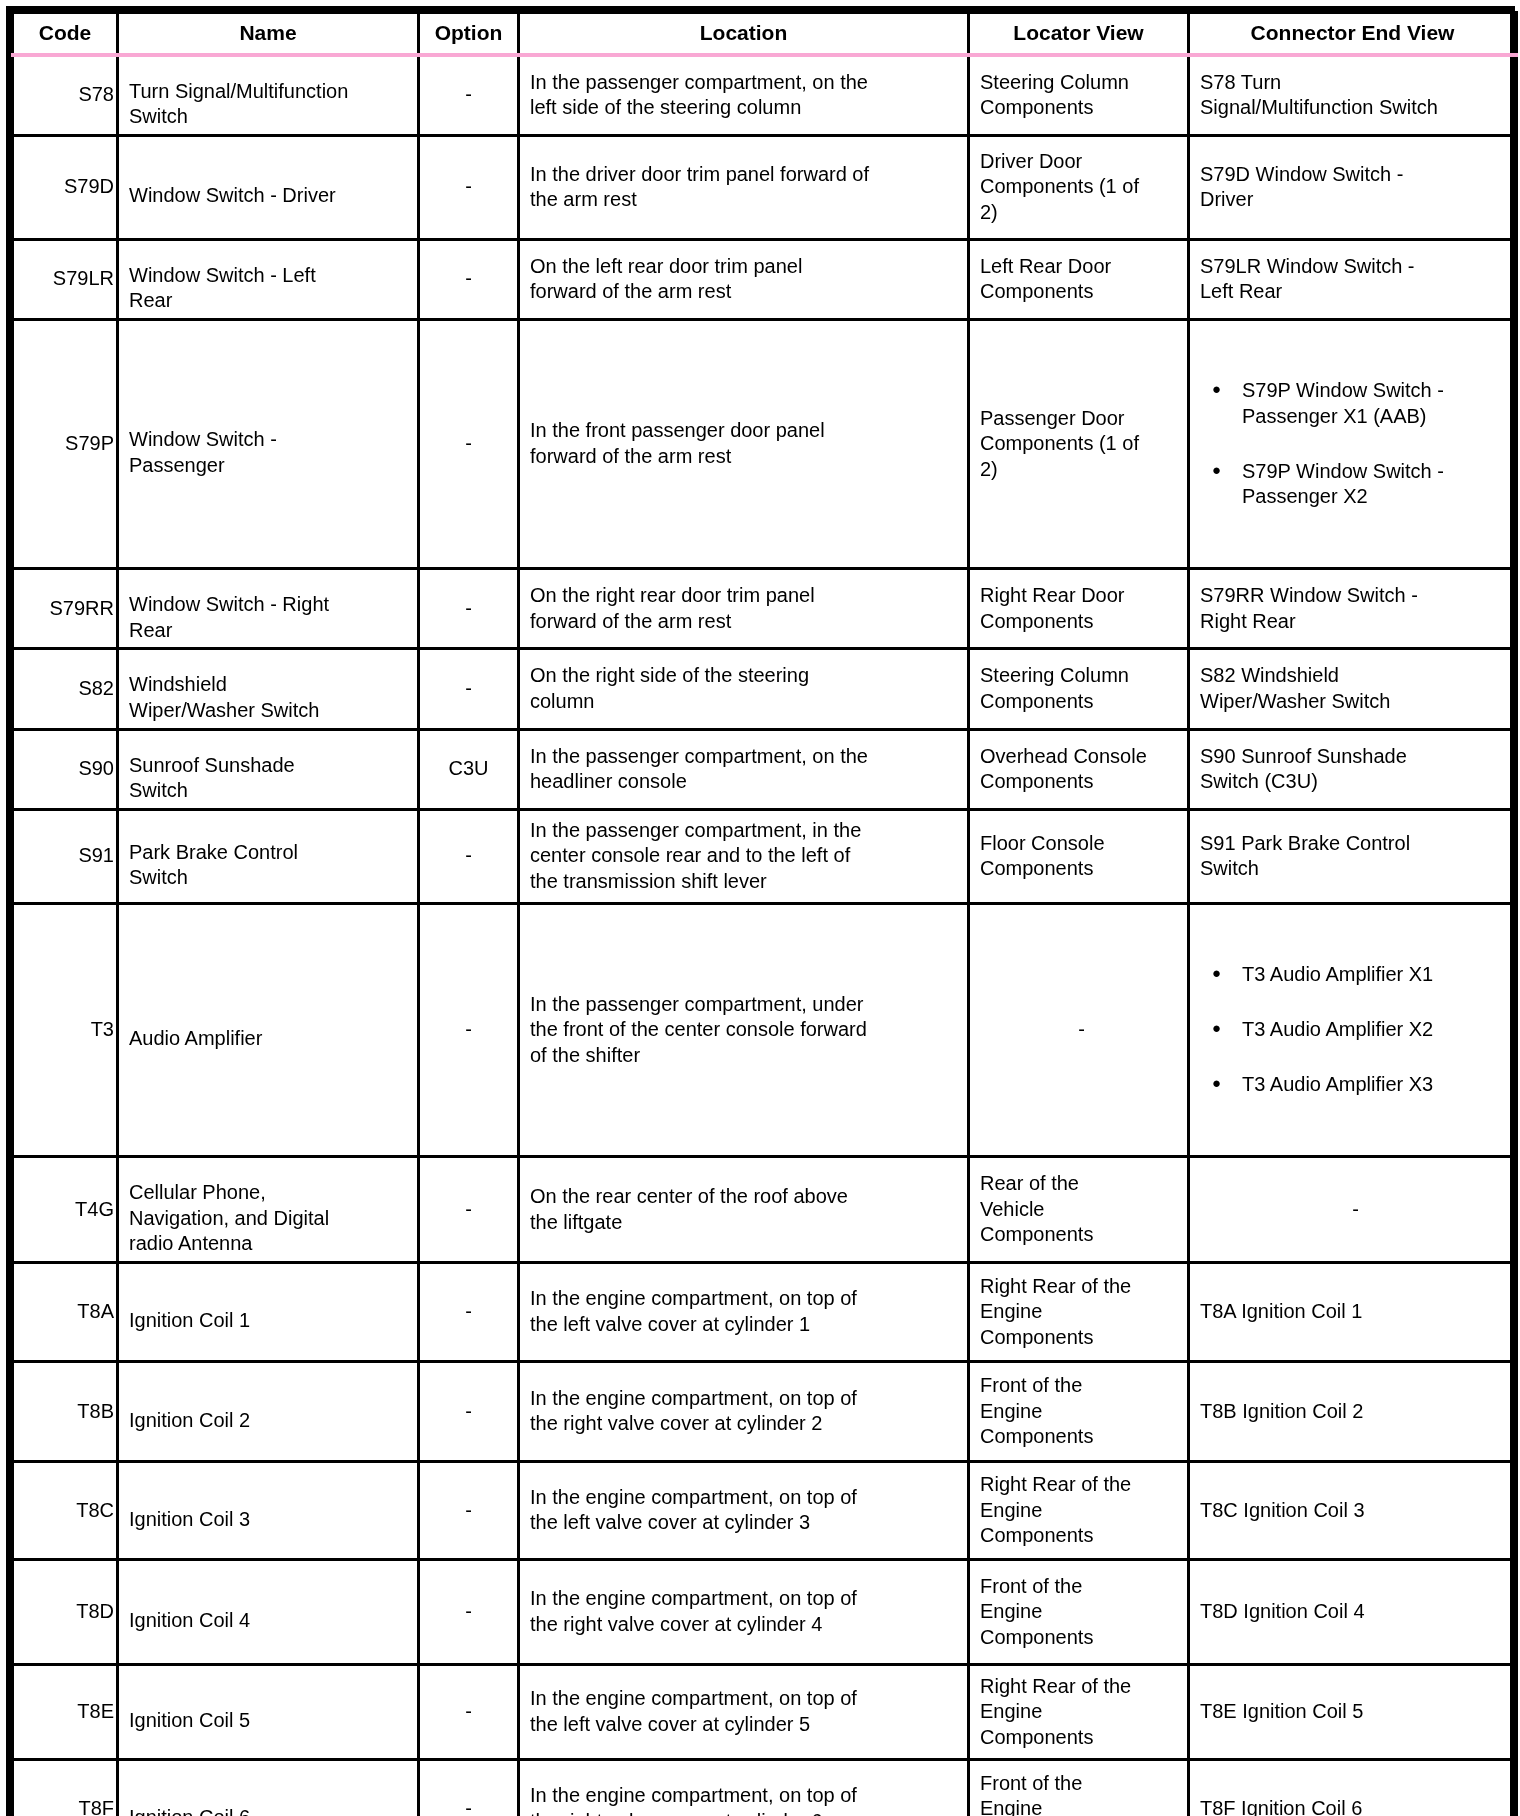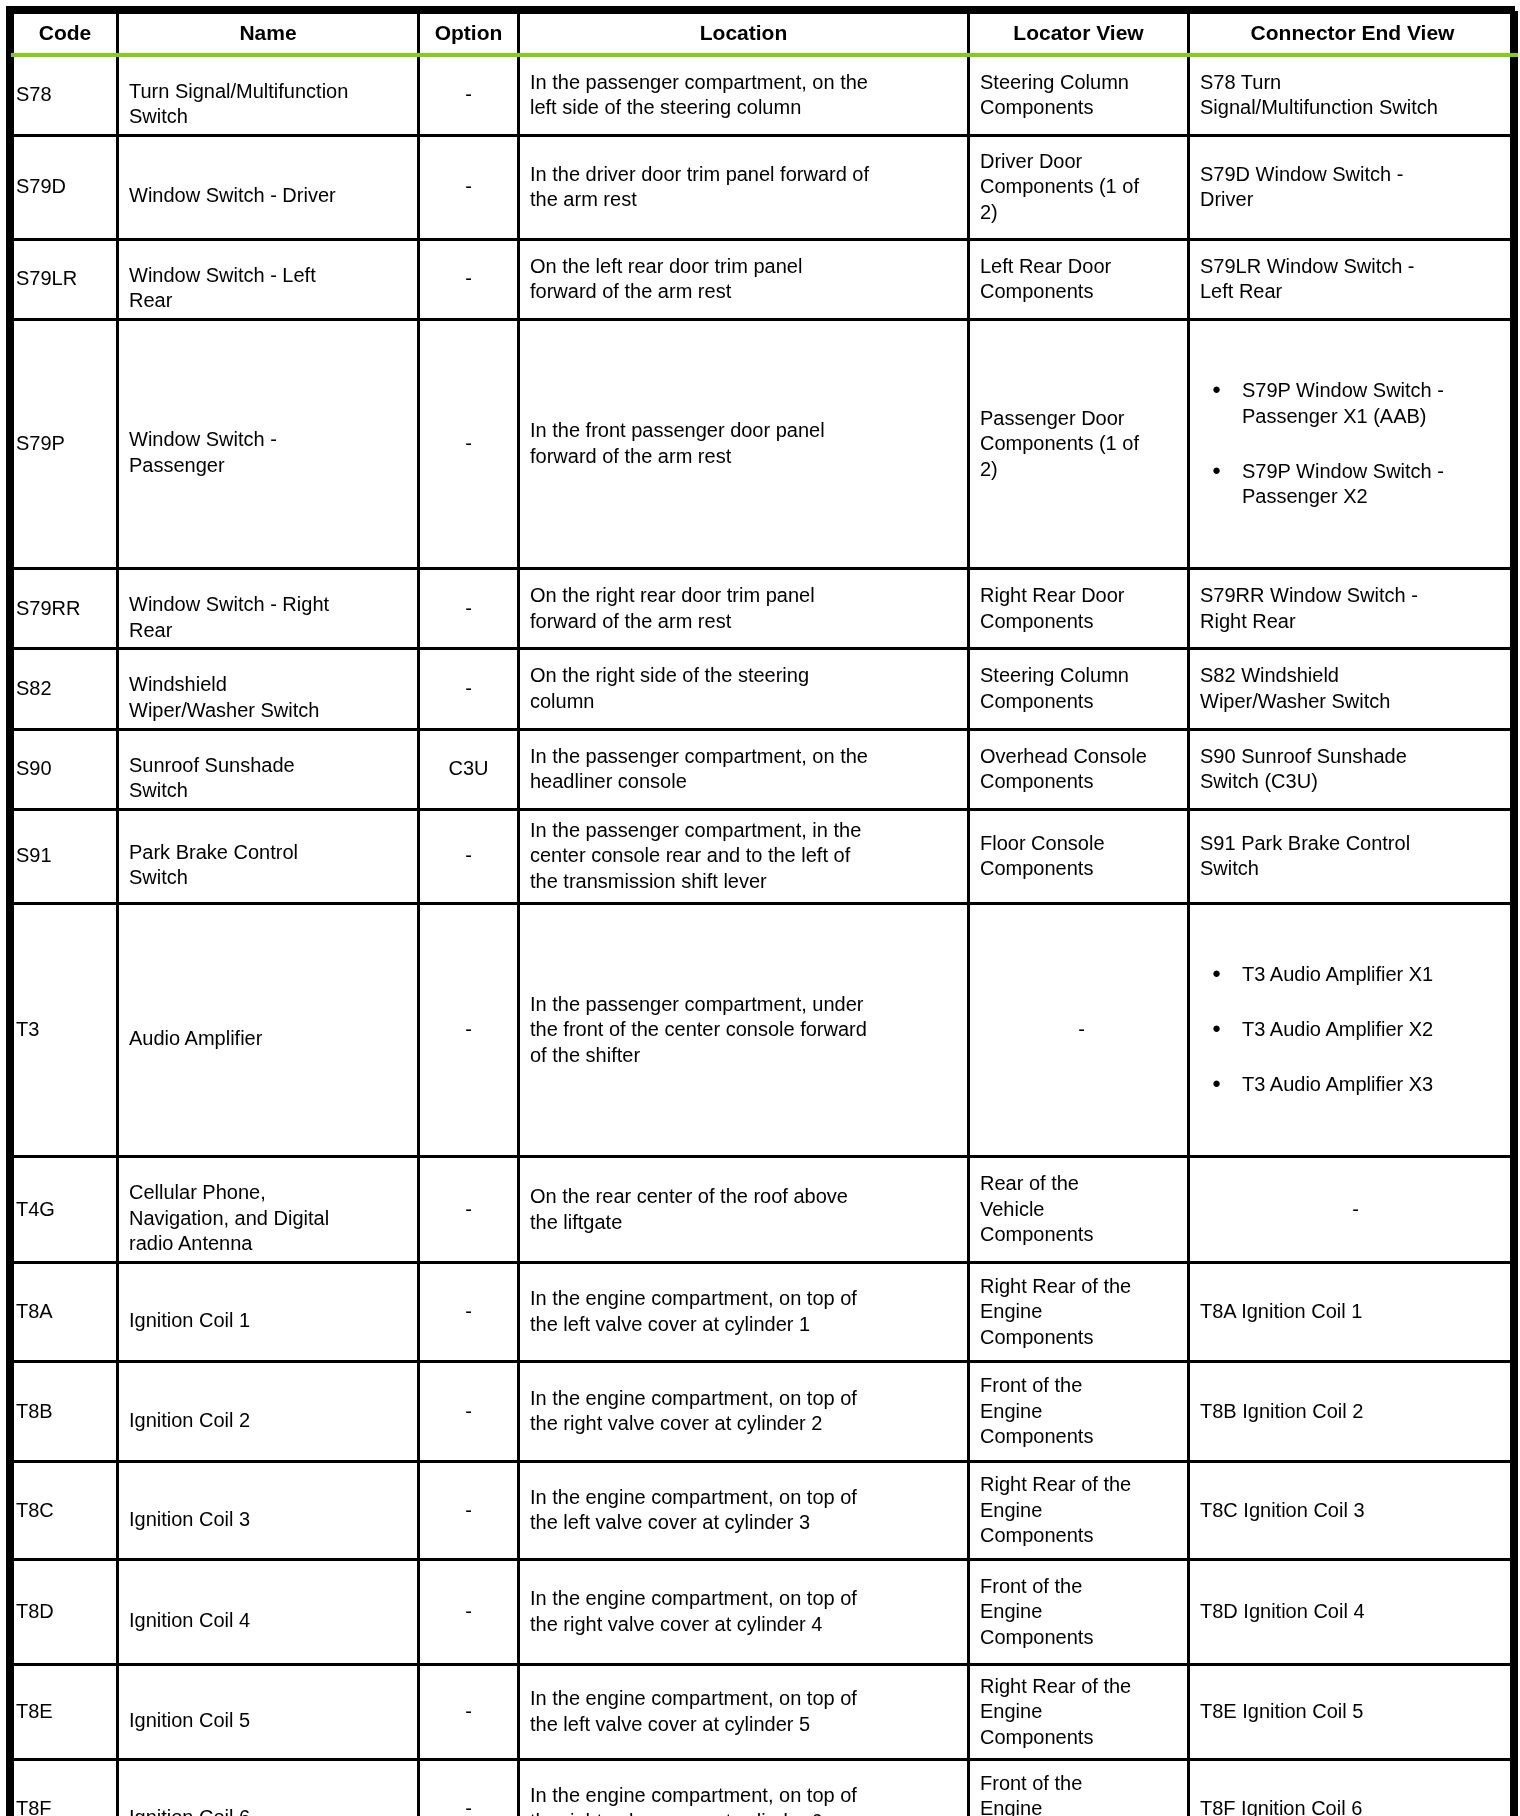--- a/index.html
+++ b/index.html
@@ -25,25 +25,25 @@
   th,td{
     border:3px solid #000;
     vertical-align:middle;
     overflow:hidden;
     box-sizing:border-box;
   }
   th{
     font-size:21px;
     font-weight:bold;
     text-align:center;
-    border-bottom:4px solid #84cc16;
+    border-bottom:4px solid #f9a8d4;
     padding:4px 2px;
   }
   td{white-space:pre-line;}
-  td.code{text-align:left;padding:2px;}
+  td.code{text-align:right;padding:2px;}
   td.name{text-align:left;padding:22px 6px 4px 10px;}
   td.opt{text-align:center;padding:2px;}
   td.loc{text-align:left;padding:4px 6px 4px 10px;margin-left:24px;}
   td.lview{text-align:left;padding:4px 4px 4px 10px;}
   td.cview{text-align:left;padding:4px 4px 4px 10px;}
   td.dash{text-align:center;}
   ul.blist{list-style:none;margin:0;padding:0;}
   ul.blist li{position:relative;padding-left:42px;white-space:pre-line;margin:2px 0;}
   ul.blist li::before{
     content:"\25CF";

